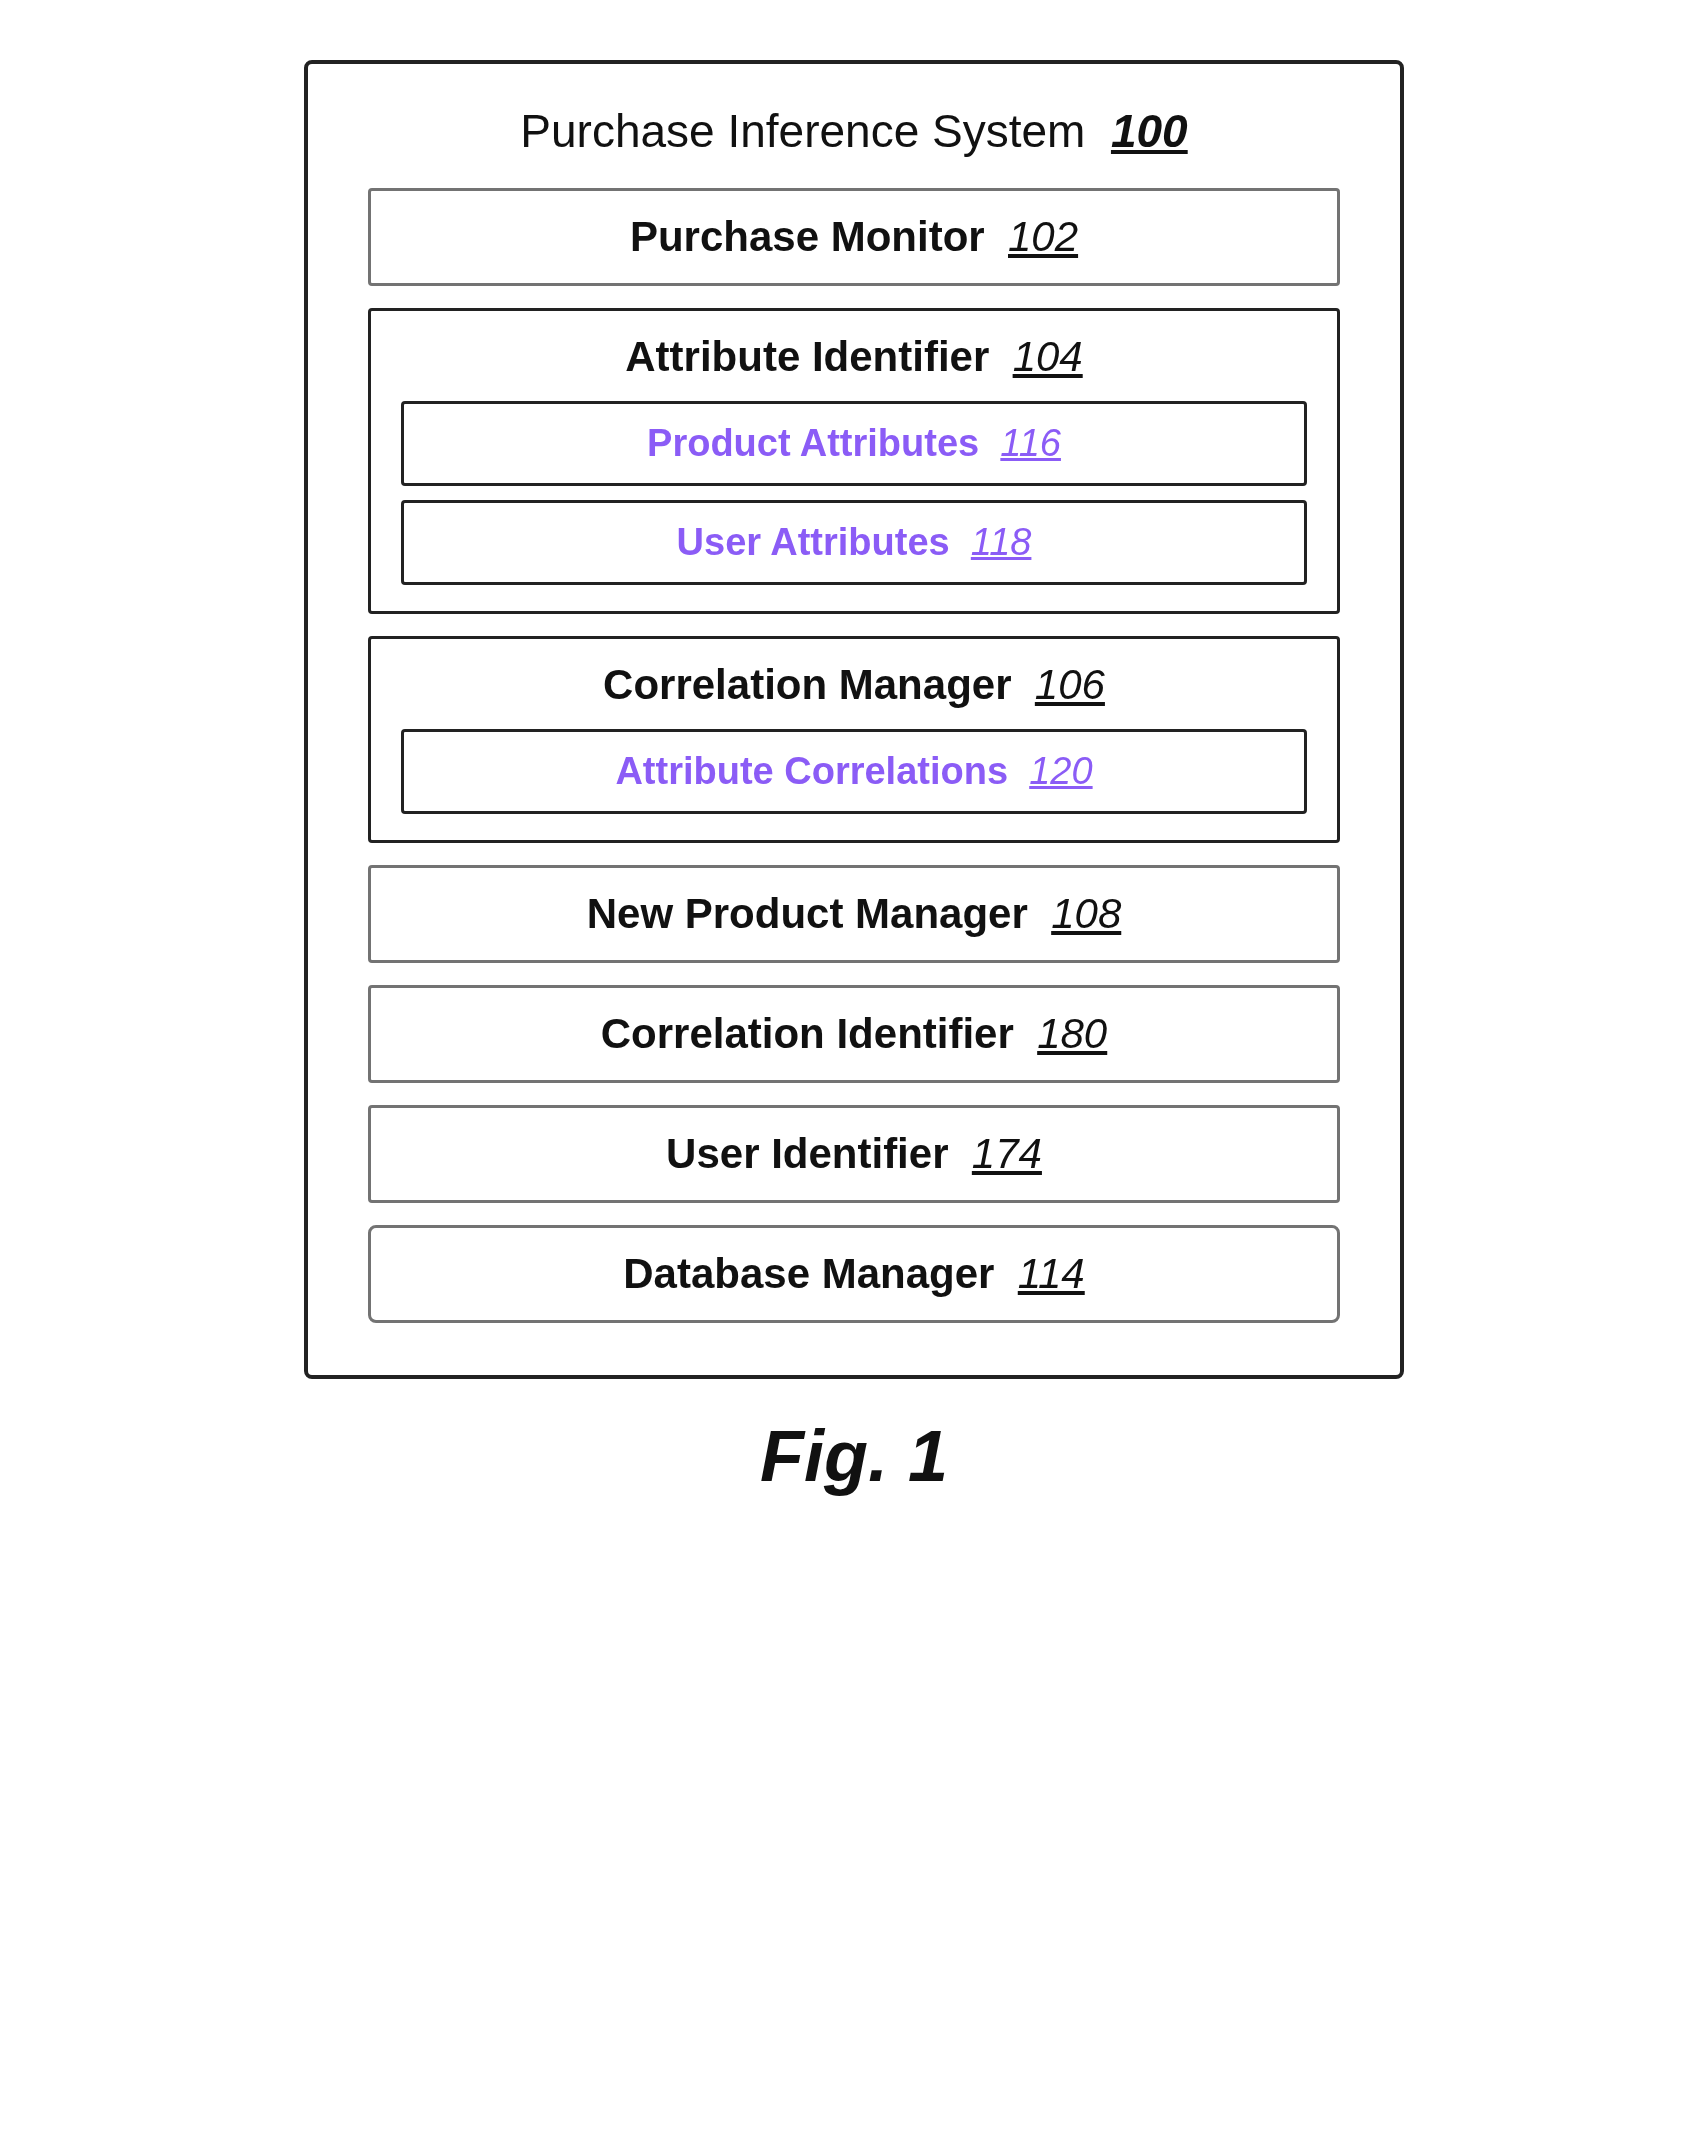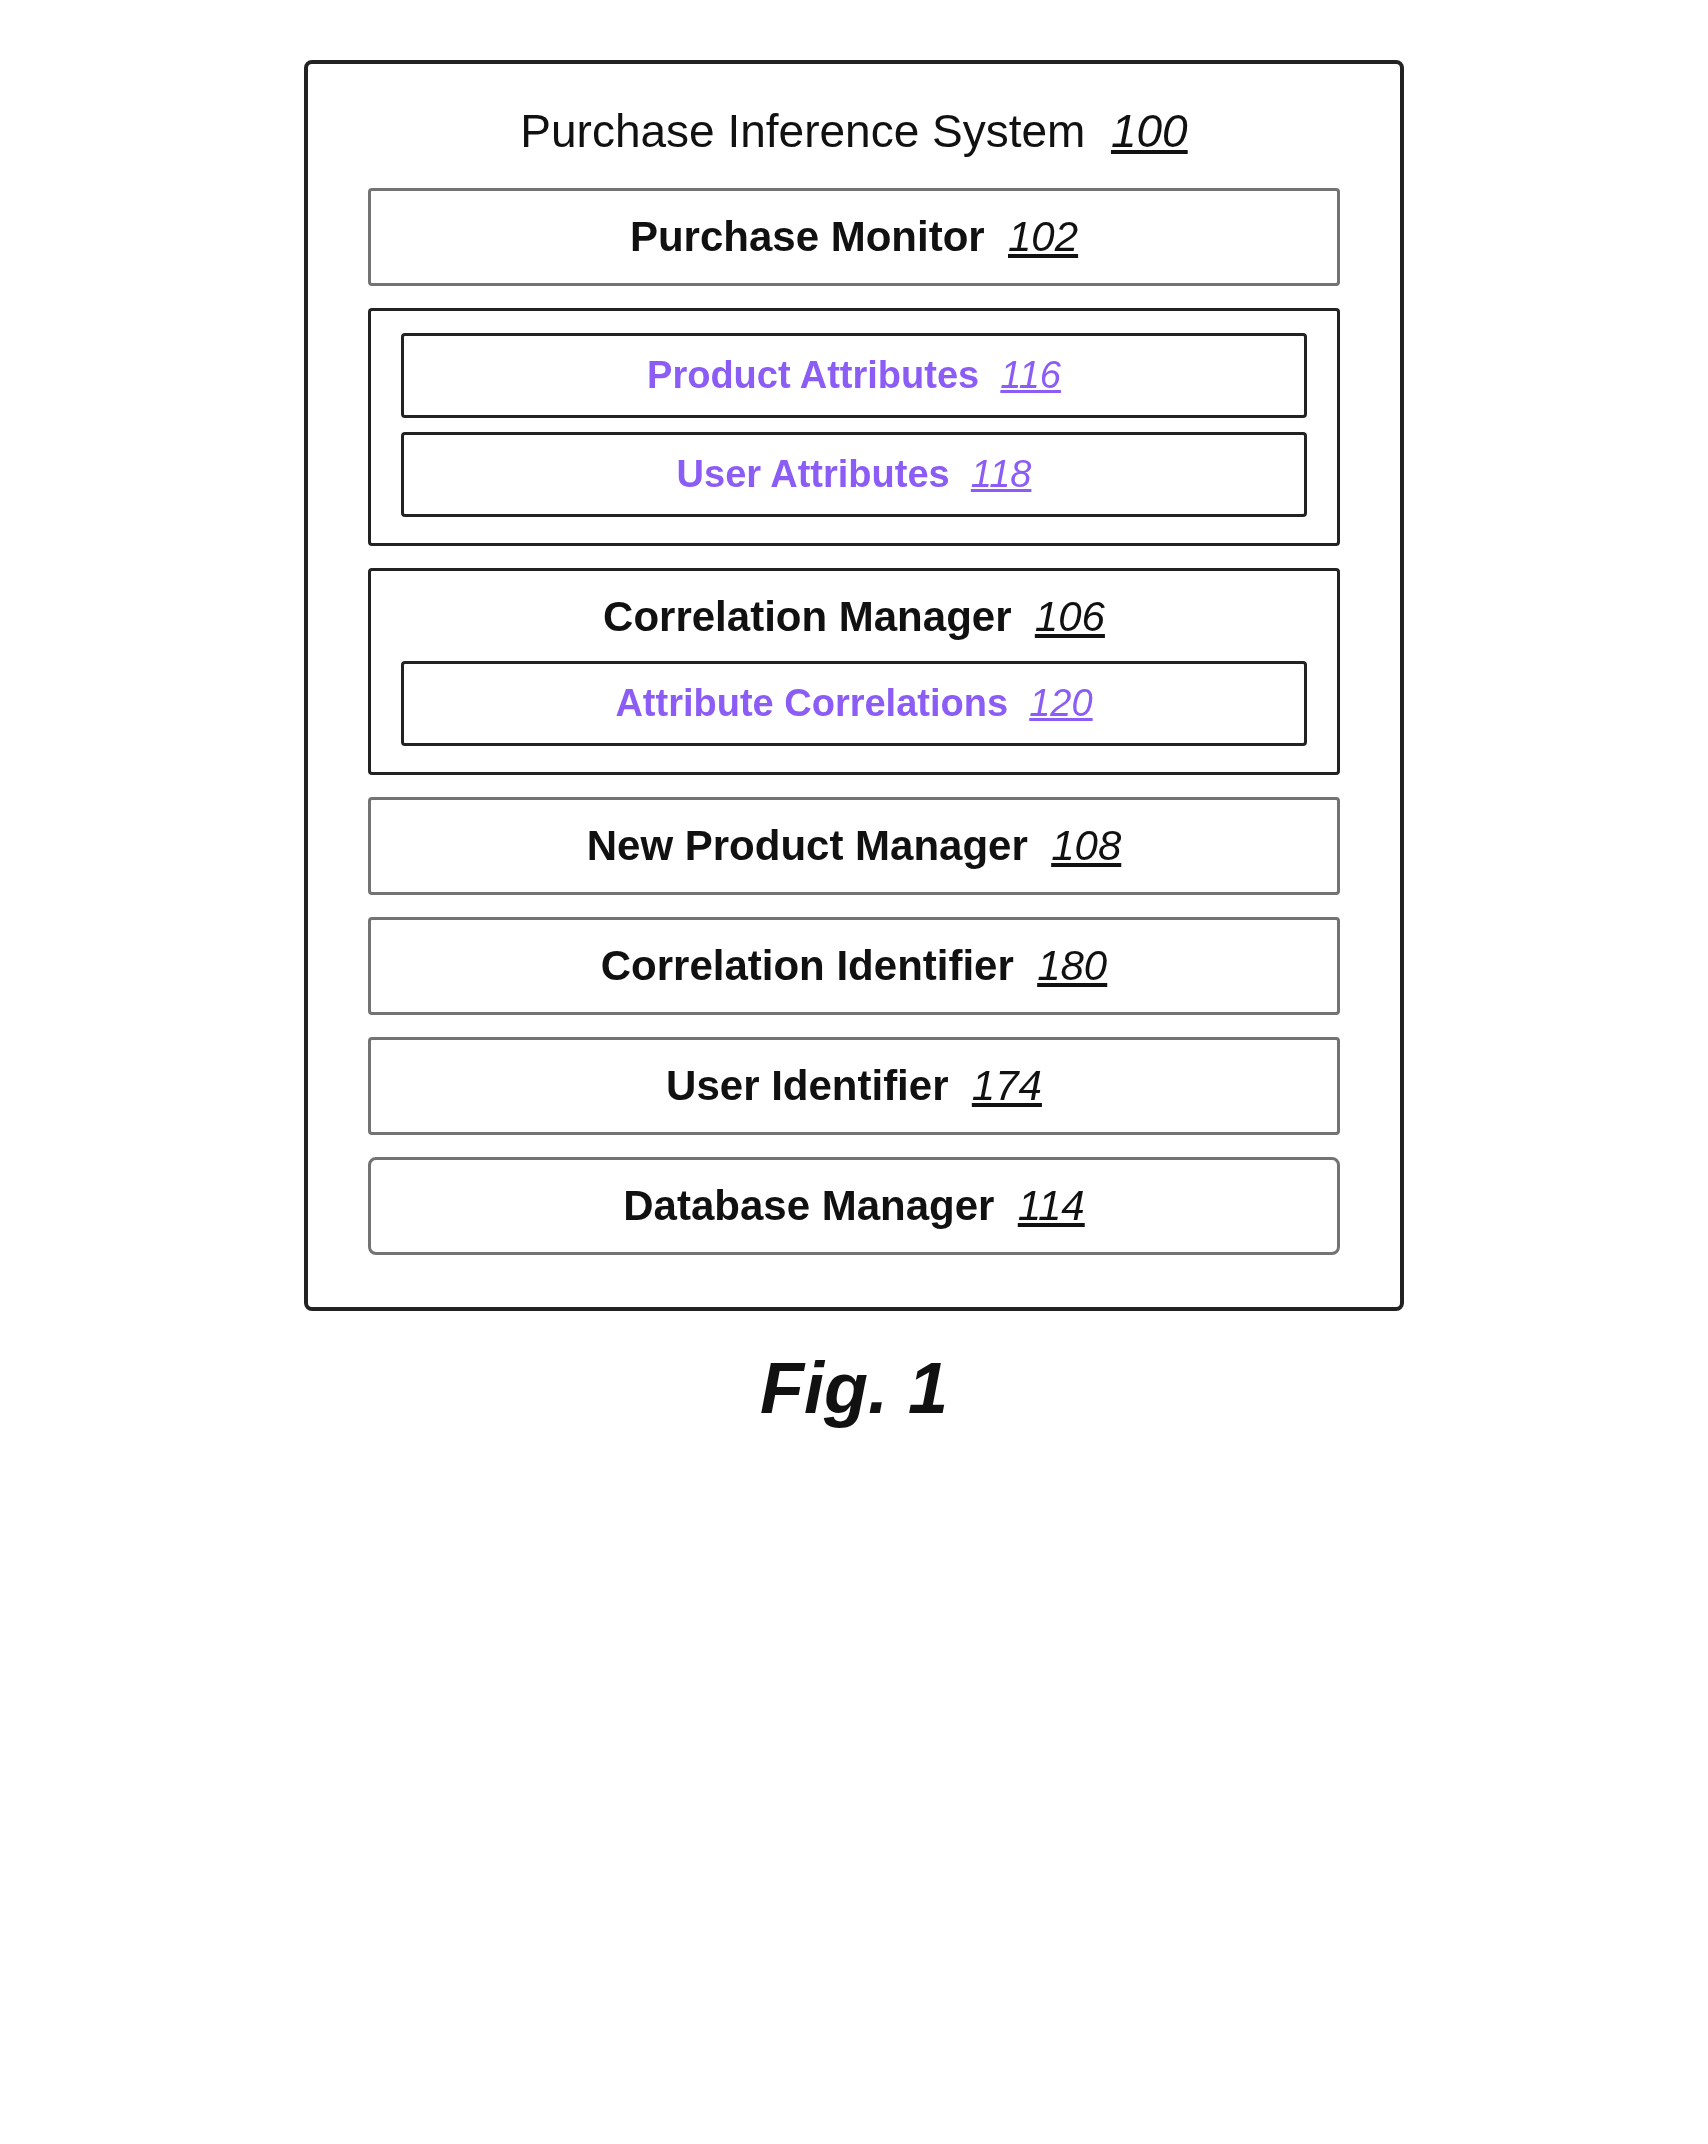--- a/index.html
+++ b/index.html
@@ -36,21 +36,21 @@
       font-size: 46px;
       font-weight: 500;
       color: #111;
       text-align: center;
       margin-bottom: 30px;
       font-family: Arial, sans-serif;
     }
 
     .system-title .ref-num {
       font-style: italic;
-      font-weight: 400;
+      font-weight: 700;
       text-decoration: underline;
     }
 
     .box {
       border: 3px solid #737373;
       border-radius: 4px;
       width: 100%;
       padding: 22px 30px;
       text-align: center;
       font-size: 42px;
@@ -132,20 +132,24 @@
     <span>Purchase Inference System</span>
     &nbsp;<span class="ref-num">100</span>
   </div>
 
   <div class="box">
     <span>Purchase Monitor</span>
     &nbsp;<span class="ref-num">102</span>
   </div>
 
   <div class="box-group">
+    <div class="group-title">
+      <span>Attribute Identifier</span>
+      &nbsp;<span class="ref-num">104</span>
+    </div>
     <div class="inner-box">
       <span>Product Attributes</span>
       &nbsp;<span class="ref-num">116</span>
     </div>
     <div class="inner-box">
       <span>User Attributes</span>
       &nbsp;<span class="ref-num">118</span>
     </div>
   </div>
 

